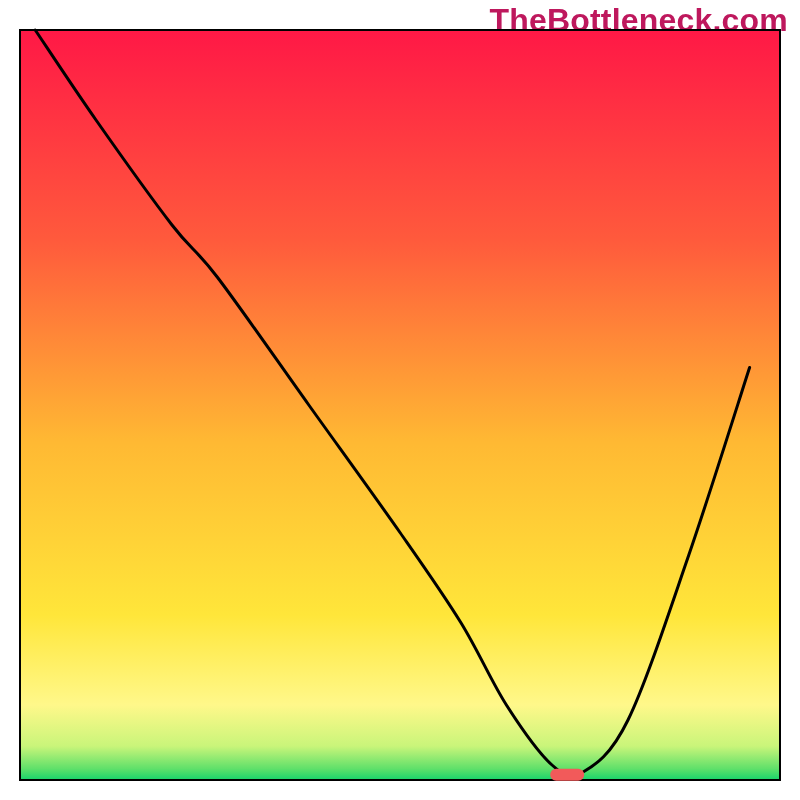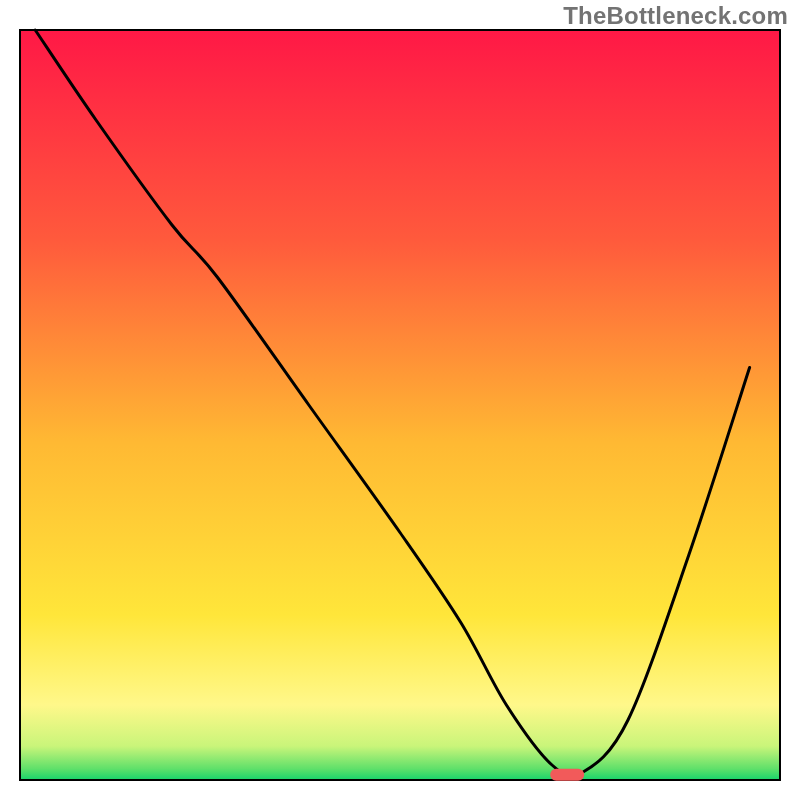--- a/index.html
+++ b/index.html
@@ -12,23 +12,23 @@
   }
   .stage {
     position: relative;
     width: 800px;
     height: 800px;
   }
   .watermark {
     position: absolute;
     top: 2px;
     right: 12px;
-    font-size: 24px;
+    font-size: 32px;
     font-weight: 600;
-    color: #737373;
+    color: #be185d;
     letter-spacing: 0.2px;
   }
   svg {
     position: absolute;
     top: 0;
     left: 0;
   }
 </style>
 </head>
 <body>

